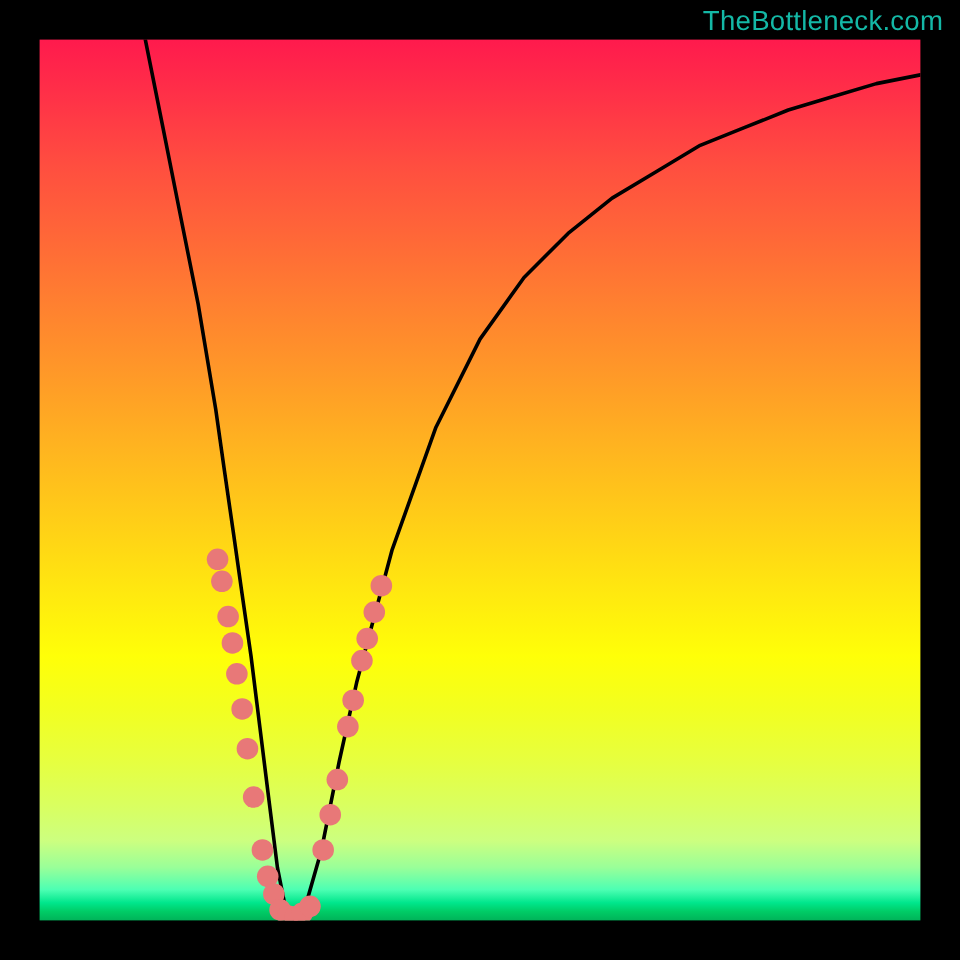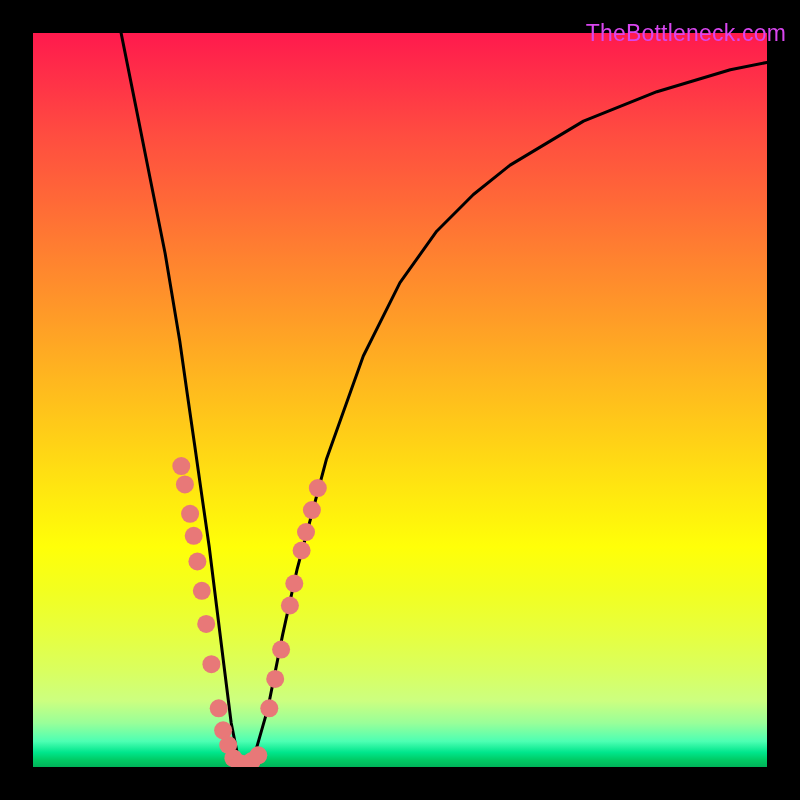--- a/index.html
+++ b/index.html
@@ -43,23 +43,23 @@
       #ccff80 91%,
       #99ff99 94%,
       #4dffb3 96.5%,
       #00e68c 98%,
       #00cc66 99%,
       #00b359 100%
     );
   }
   .watermark {
     position: absolute;
-    top: 20px;
+    top: 4px;
     right: 14px;
-    color: #d946ef;
+    color: #14b8a6;
     font-size: 23px;
     letter-spacing: 0.2px;
     font-weight: 400;
   }
   svg.curve {
     position: absolute;
     left: 0;
     top: 0;
     width: 734px;
     height: 734px;

